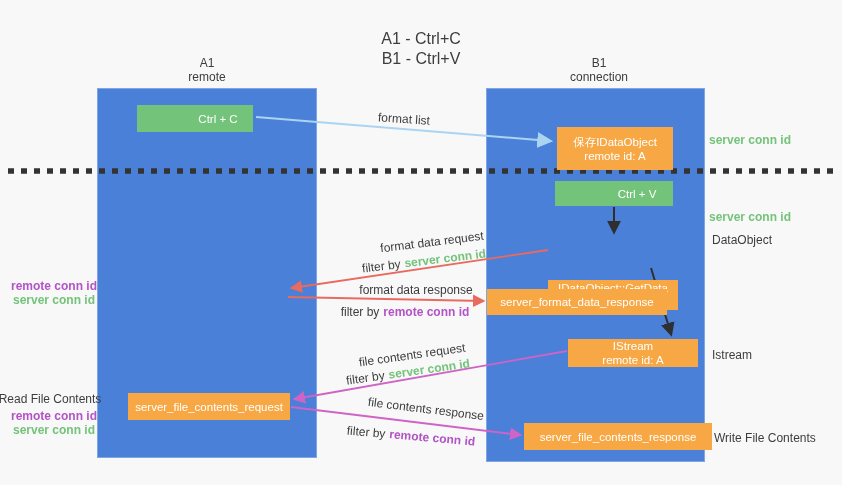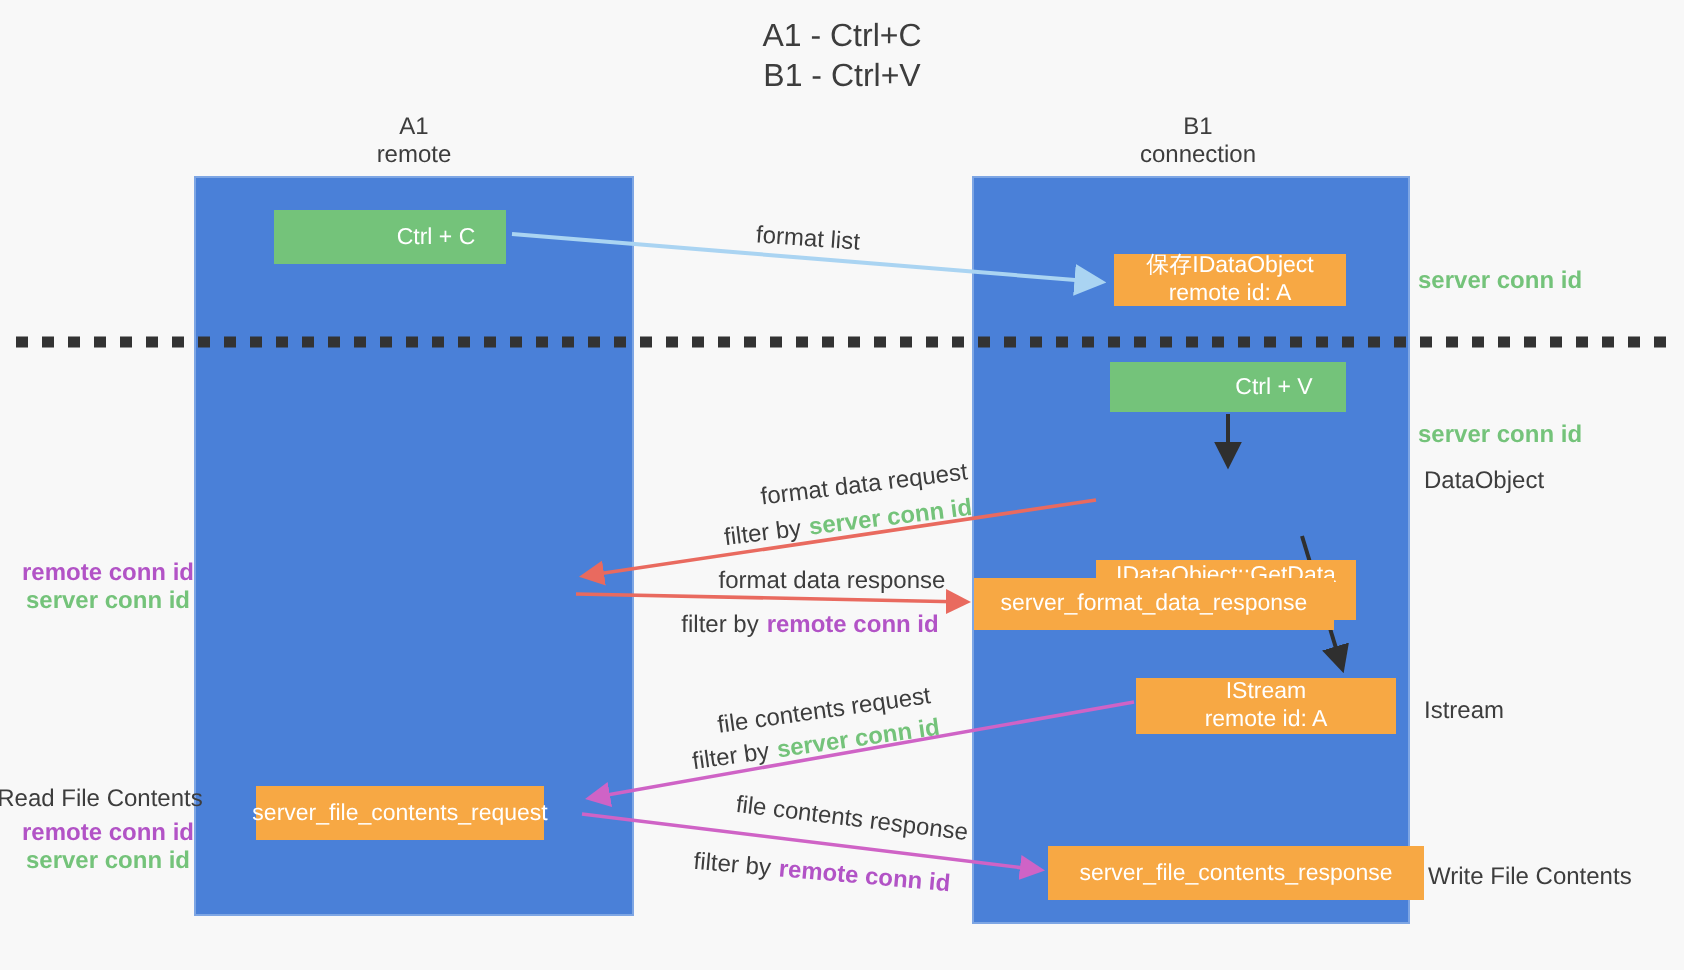--- a/index.html
+++ b/index.html
@@ -11,21 +11,21 @@
   html,body{margin:0;padding:0;}
   body{font-family:"Liberation Sans",sans-serif;background:#e9e9e9;}
   #canvas{position:relative;width:842px;height:485px;background:var(--background);overflow:hidden;}
   .abs{position:absolute;}
   .lane{background:var(--lane-blue);border:1px solid #7ea6e4;box-sizing:border-box;z-index:1;}
   svg.overlay{position:absolute;left:0;top:0;z-index:3;pointer-events:none;}
   .node{z-index:4;color:#fff;font-size:11.5px;display:flex;flex-direction:column;align-items:center;
         justify-content:center;text-align:center;line-height:14px;box-sizing:border-box;white-space:nowrap;}
   .green-box{background:var(--box-green);padding-left:46px;}
   .orange-box{background:var(--box-orange);}
-  .title{width:100%;text-align:center;color:var(--text-dark);font-size:16px;line-height:20px;z-index:2;}
+  .title{width:100%;text-align:center;color:var(--text-dark);font-size:16px;line-height:20px;z-index:2;margin-top:20px;}
   .hdr{text-align:center;color:var(--text-dark);font-size:12px;line-height:14px;z-index:2;}
   .albl{z-index:5;font-size:12px;color:var(--text-dark);white-space:nowrap;transform-origin:center;}
   .center-lbl{transform:translate(-50%,-50%);}
   .g{color:var(--text-green);font-weight:bold;}
   .p{color:var(--text-purple);font-weight:bold;}
   .dk{color:var(--text-dark);}
   .side{z-index:5;font-size:12px;white-space:nowrap;line-height:13px;}
   .ctr{width:104px;text-align:center;}
   .filter-lbl .fb{margin-right:4px;}
   .stroke-blue{stroke:var(--arrow-blue);}   .fill-blue{fill:var(--arrow-blue);}
@@ -76,39 +76,39 @@
     <line x1="651" y1="268" x2="671" y2="334" class="stroke-black" stroke-width="2" marker-end="url(#mk-black)"></line>
     <line x1="548" y1="250" x2="292" y2="288" class="stroke-red" stroke-width="1.8" marker-end="url(#mk-red)"></line>
     <line x1="288" y1="297" x2="483" y2="301" class="stroke-red" stroke-width="1.8" marker-end="url(#mk-red)"></line>
     <line x1="567" y1="351" x2="295" y2="399" class="stroke-mag" stroke-width="1.8" marker-end="url(#mk-mag)"></line>
     <line x1="291" y1="407" x2="520" y2="435" class="stroke-mag" stroke-width="1.8" marker-end="url(#mk-mag)"></line>
   </svg>
 
   <div class="abs node green-box" style="left:137px;top:105px;width:116px;height:27px;">
     <div>Ctrl + C</div>
   </div>
-  <div class="abs node orange-box" style="left:557px;top:127px;width:116px;height:26px;">
+  <div class="abs node orange-box" style="left:557px;top:127px;width:116px;height:43px;">
     <div>保存IDataObject</div>
     <div>remote id: A</div>
   </div>
   <div class="abs node green-box" style="left:555px;top:181px;width:118px;height:25px;">
     <div>Ctrl + V</div>
   </div>
   <div class="abs node orange-box" style="left:548px;top:237px;width:130px;height:30px;margin-top:43px;">
     <div>IDataObject::GetData</div>
     <div>remote id: A</div>
   </div>
   <div class="abs node orange-box" style="left:487px;top:289px;width:180px;height:26px;">
     <div>server_format_data_response</div>
   </div>
   <div class="abs node orange-box" style="left:568px;top:339px;width:130px;height:28px;">
     <div>IStream</div>
     <div>remote id: A</div>
   </div>
-  <div class="abs node orange-box" style="left:128px;top:393px;width:144px;height:27px;">
+  <div class="abs node orange-box" style="left:128px;top:393px;width:162px;height:27px;">
     <div>server_file_contents_request</div>
   </div>
   <div class="abs node orange-box" style="left:524px;top:423px;width:188px;height:27px;">
     <div>server_file_contents_response</div>
   </div>
 
   <div class="abs albl center-lbl" style="left:404px;top:119px;transform:translate(-50%,-50%) rotate(4deg);">format list</div>
 
   <div class="abs albl center-lbl" style="left:432px;top:242px;transform:translate(-50%,-50%) rotate(-7deg);">format data request</div>
   <div class="abs albl center-lbl filter-lbl" style="left:424px;top:261px;transform:translate(-50%,-50%) rotate(-7deg);">

